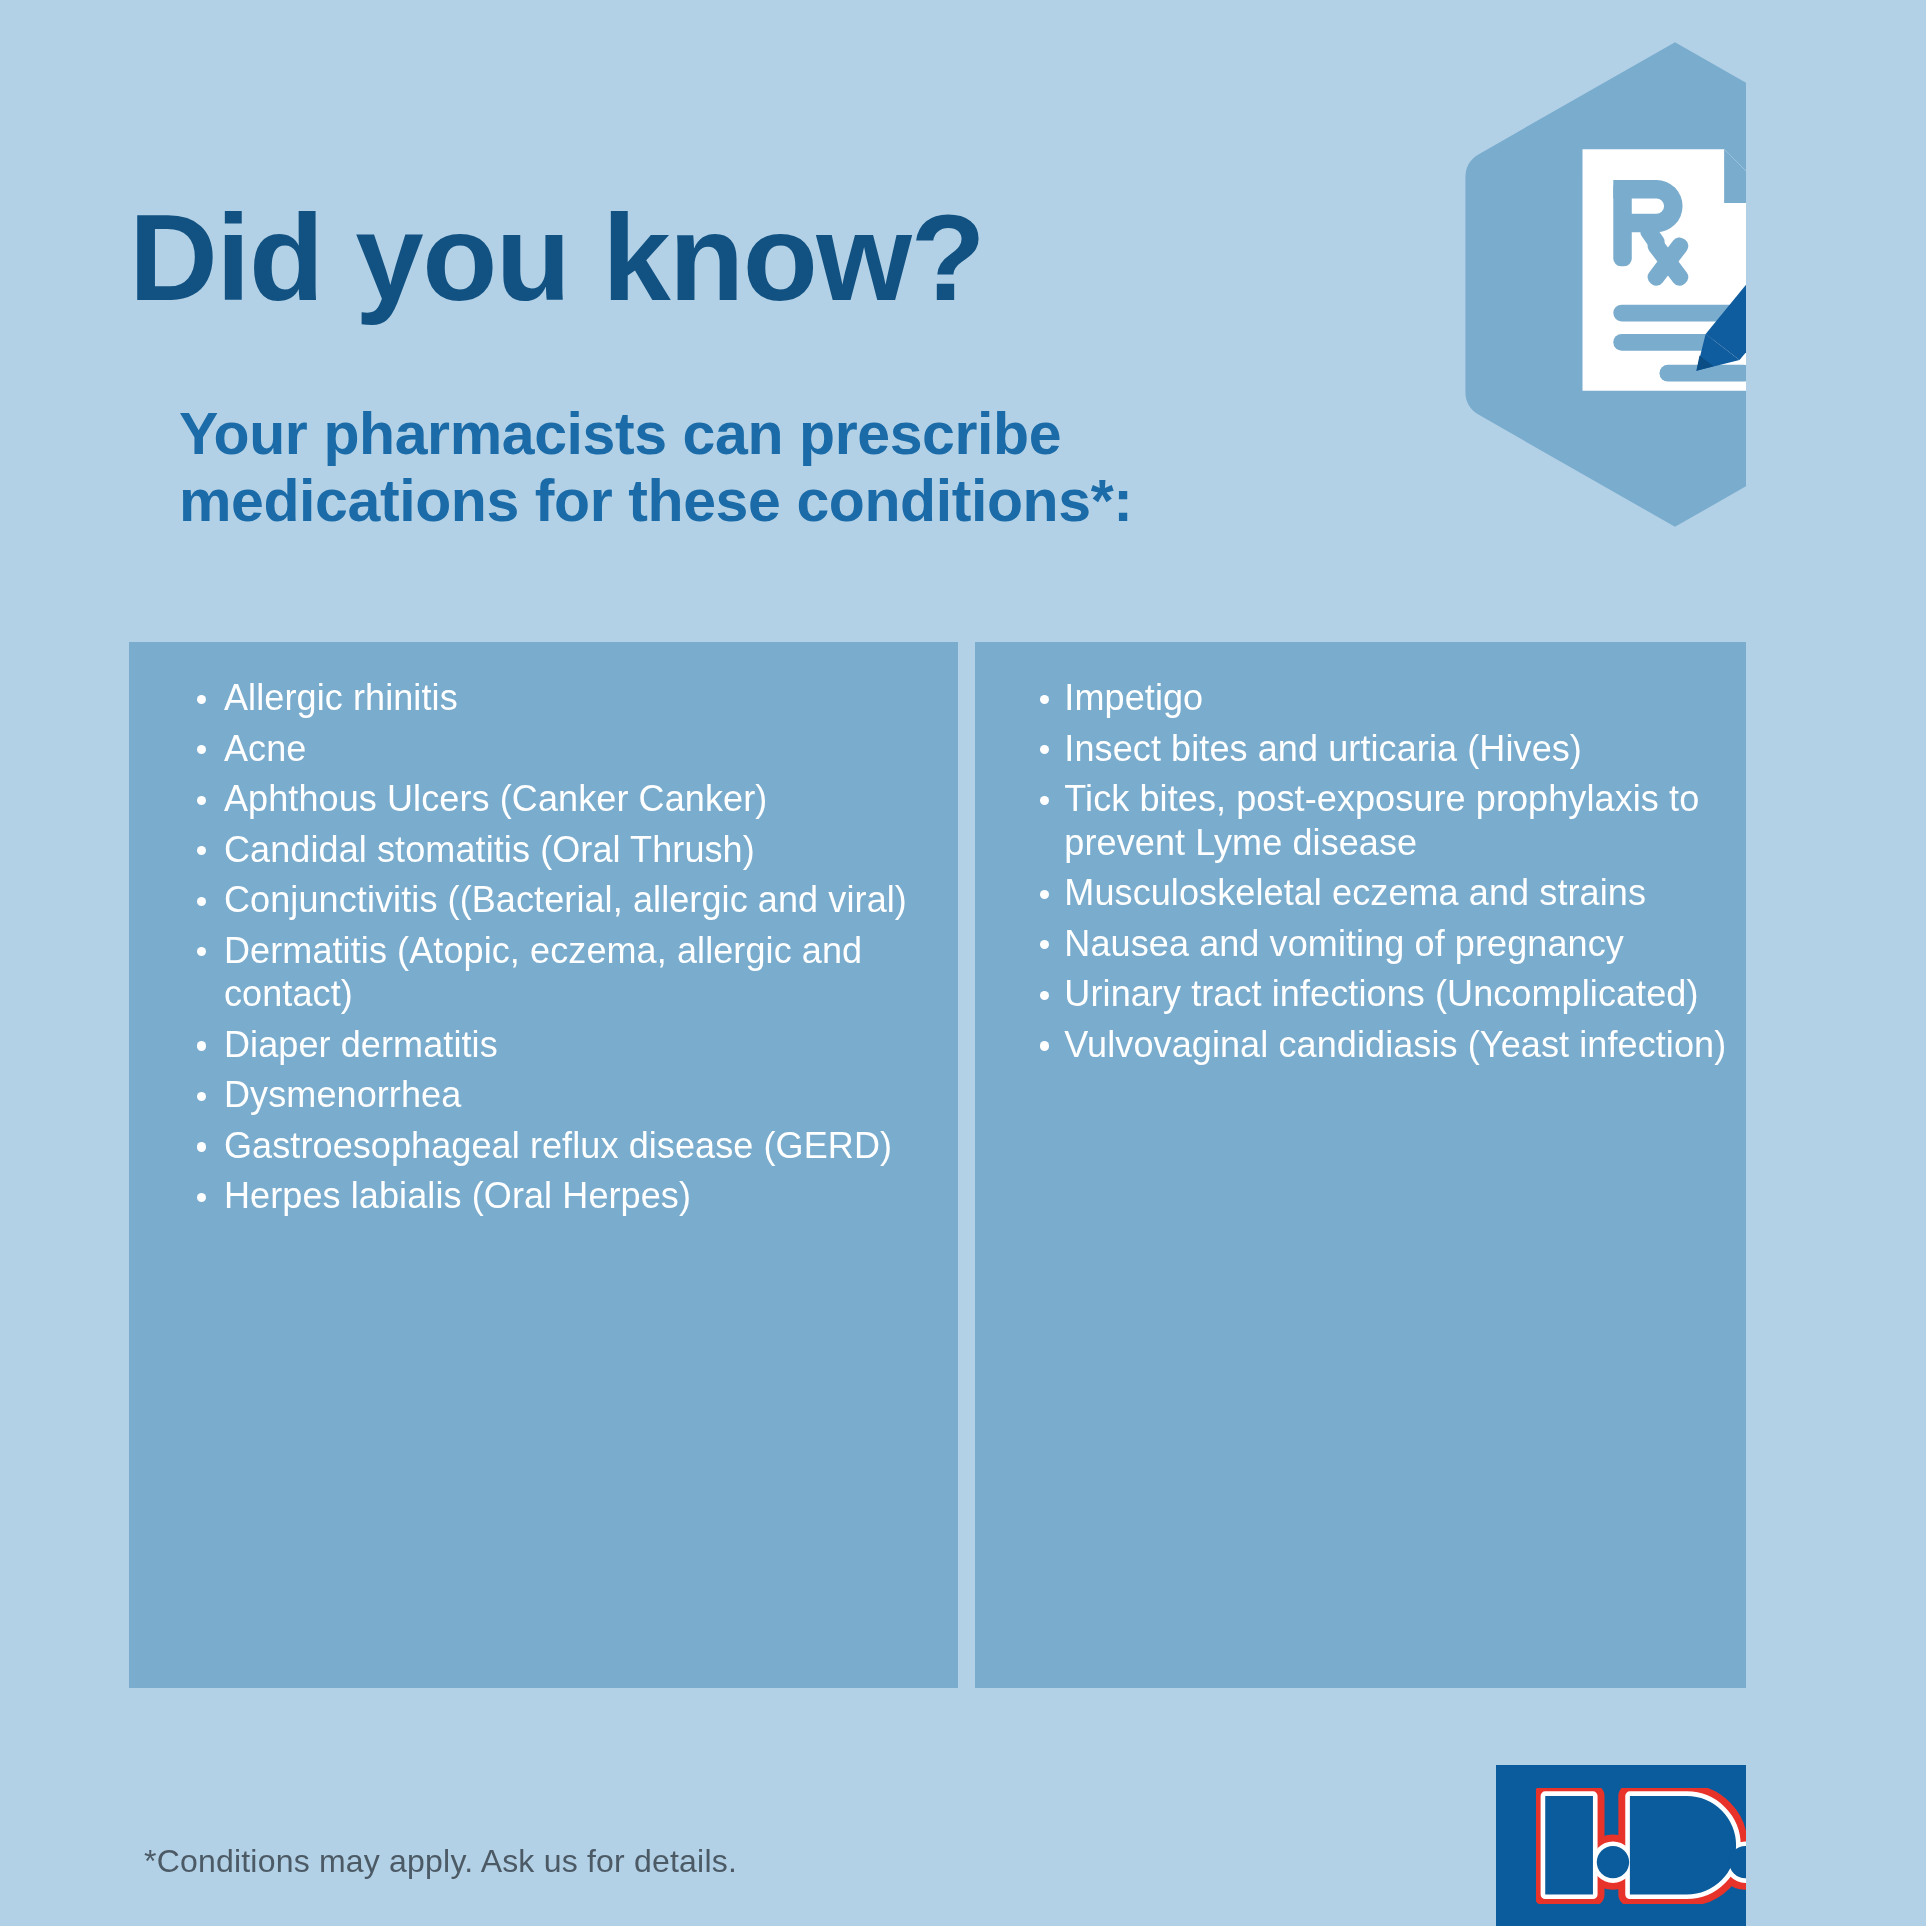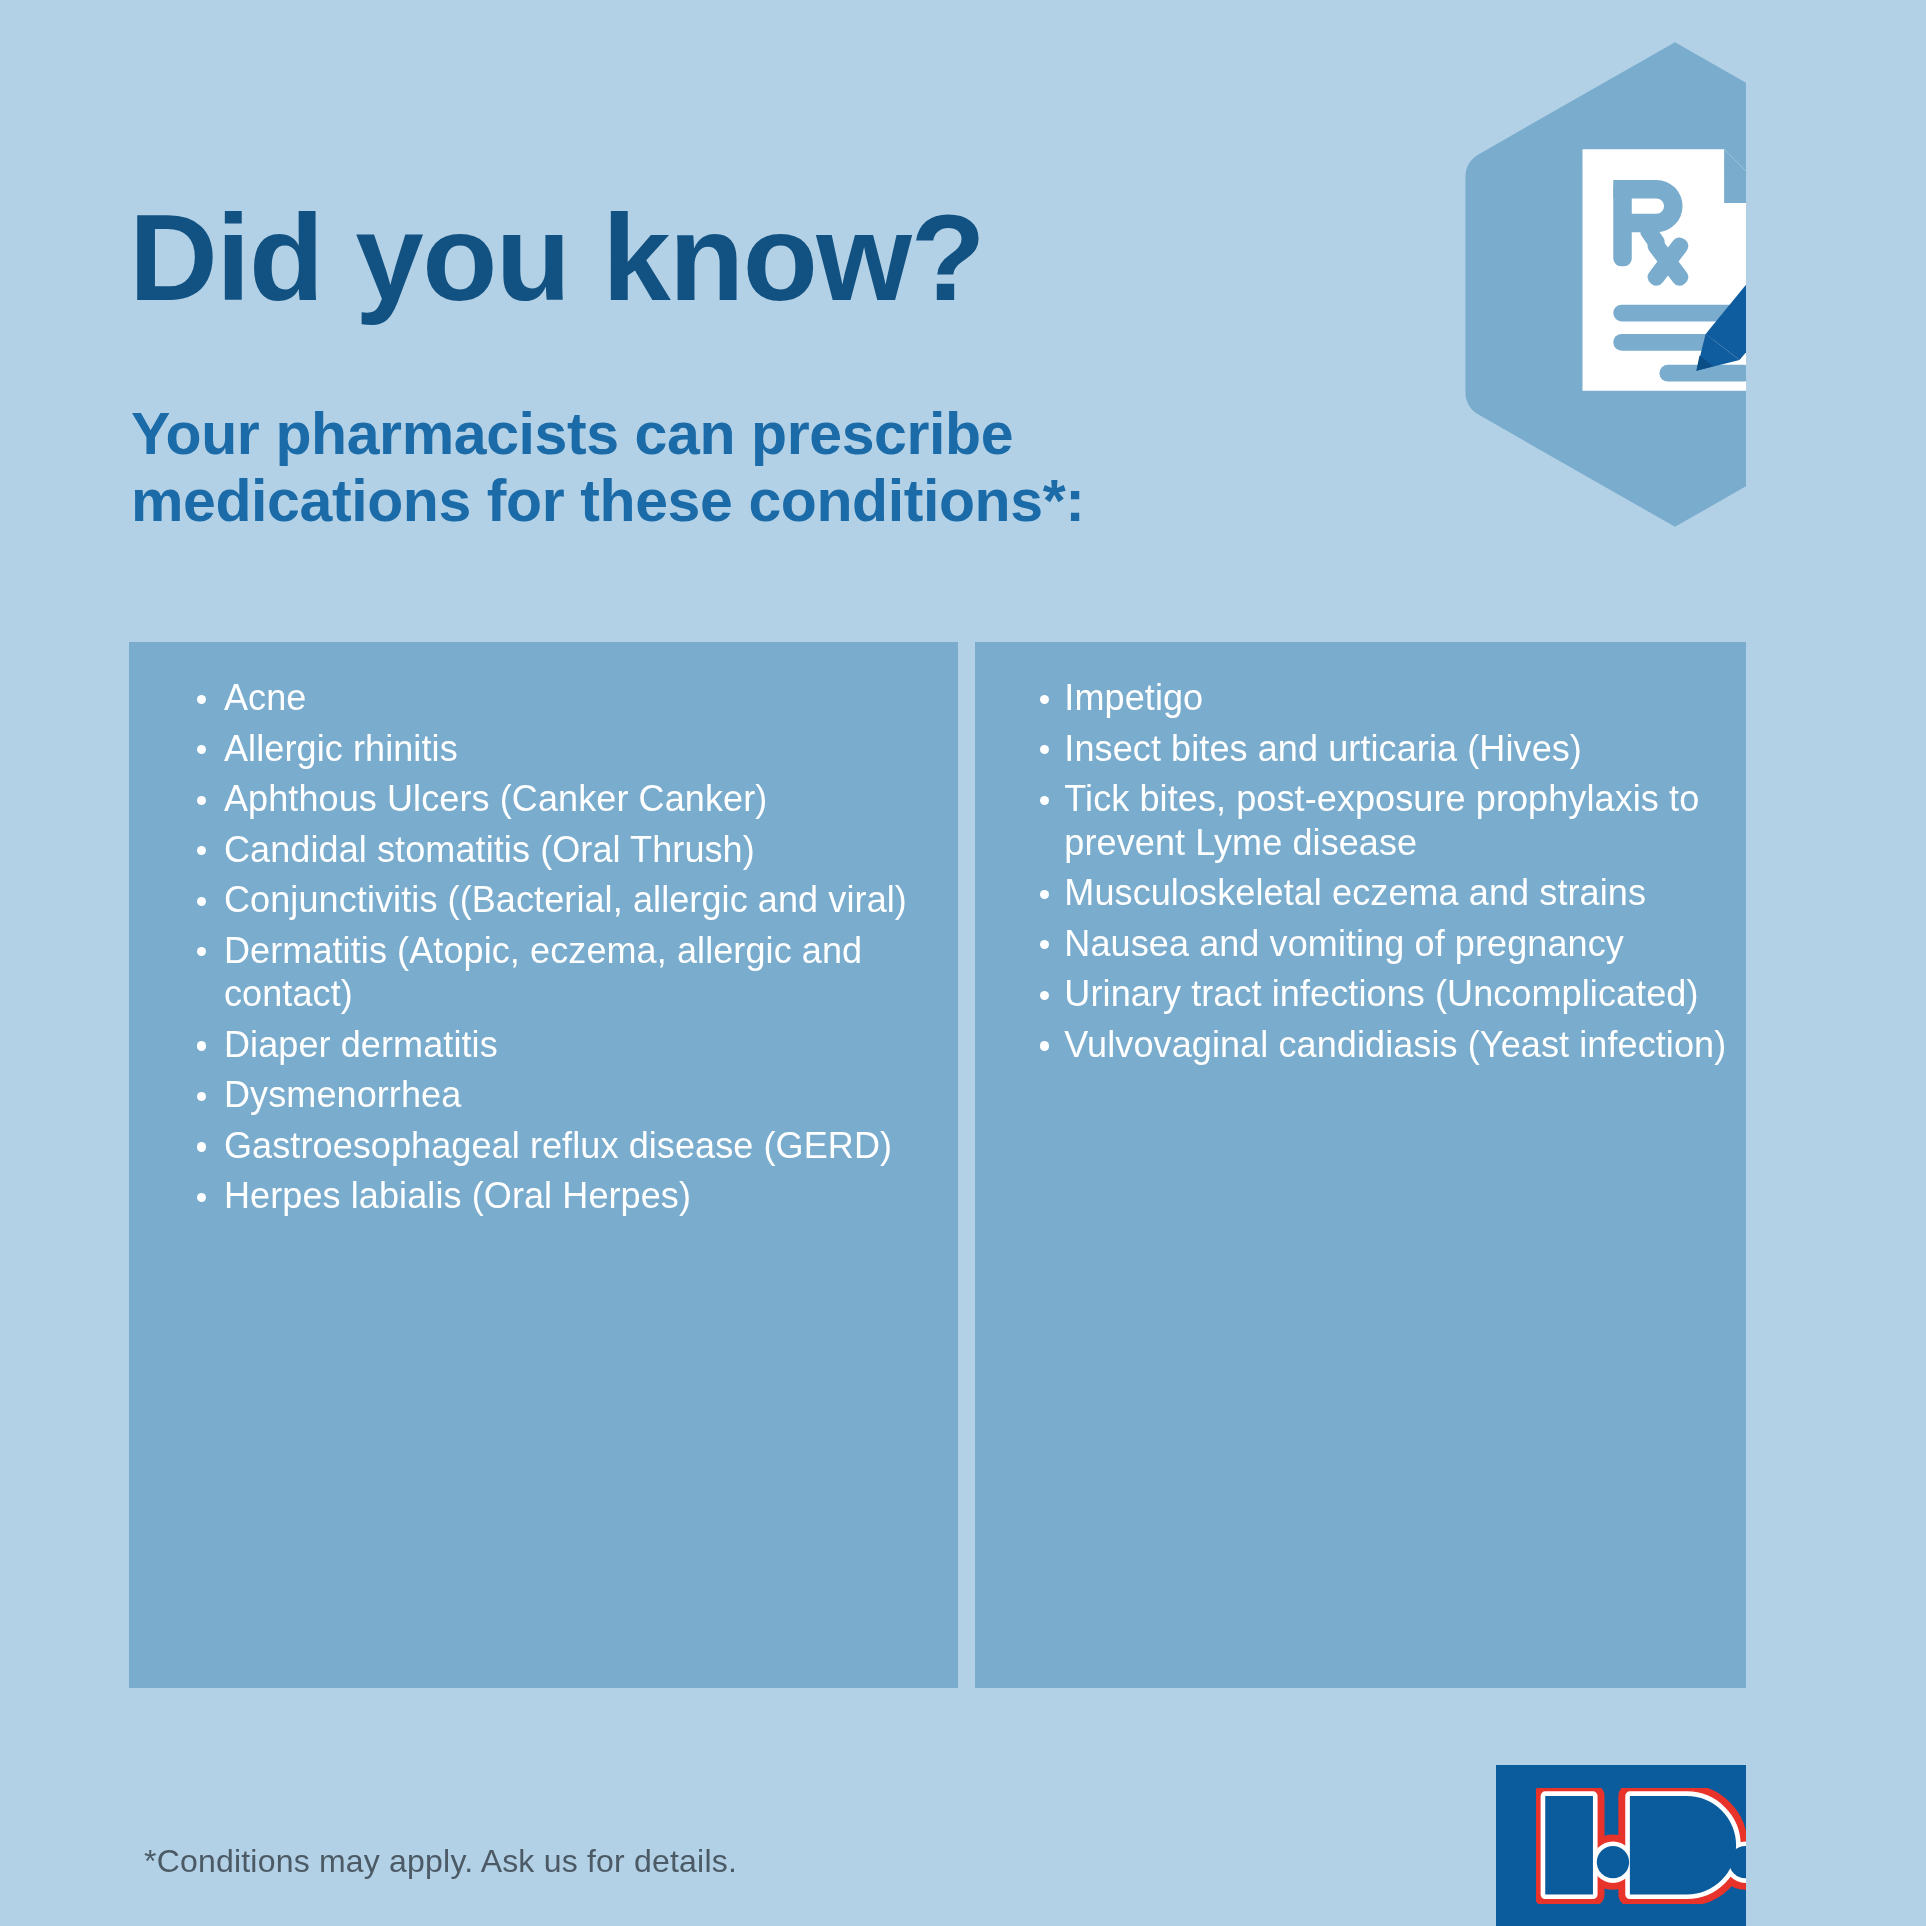--- a/index.html
+++ b/index.html
@@ -48,21 +48,21 @@
     position: absolute;
     left: 131px;
     top: 401px;
     width: 1156px;
     color: #1a6ba8;
     font-size: 59px;
     font-weight: 700;
     line-height: 1.13;
     letter-spacing: -0.4px;
   }
-  #subtitle .sub-line { display: block; }
+  #subtitle .sub-line { display: block; margin-left: 48px; }
 
   
   #panels {
     position: absolute;
     left: 129px;
     top: 642px;
     width: 1672px;
     height: 1046px;
     display: flex;
     gap: 17.7px;
@@ -180,22 +180,22 @@
   <h1 id="title">Did you know?</h1>
 
   <div id="subtitle">
     <span class="sub-line">Your pharmacists can prescribe</span>
     <span class="sub-line">medications for these conditions*:</span>
   </div>
 
   <div id="panels">
     <div class="panel" id="panel-left">
       <ul id="list-left">
+          <li>Allergic rhinitis</li>
           <li>Acne</li>
-          <li>Allergic rhinitis</li>
           <li>Aphthous Ulcers (Canker Canker)</li>
           <li>Candidal stomatitis (Oral Thrush)</li>
           <li>Conjunctivitis ((Bacterial, allergic and viral)</li>
           <li>Dermatitis (Atopic, eczema, allergic and contact)</li>
           <li>Diaper dermatitis</li>
           <li>Dysmenorrhea</li>
           <li>Gastroesophageal reflux disease (GERD)</li>
           <li>Herpes labialis (Oral Herpes)</li>
         </ul>
     </div>

